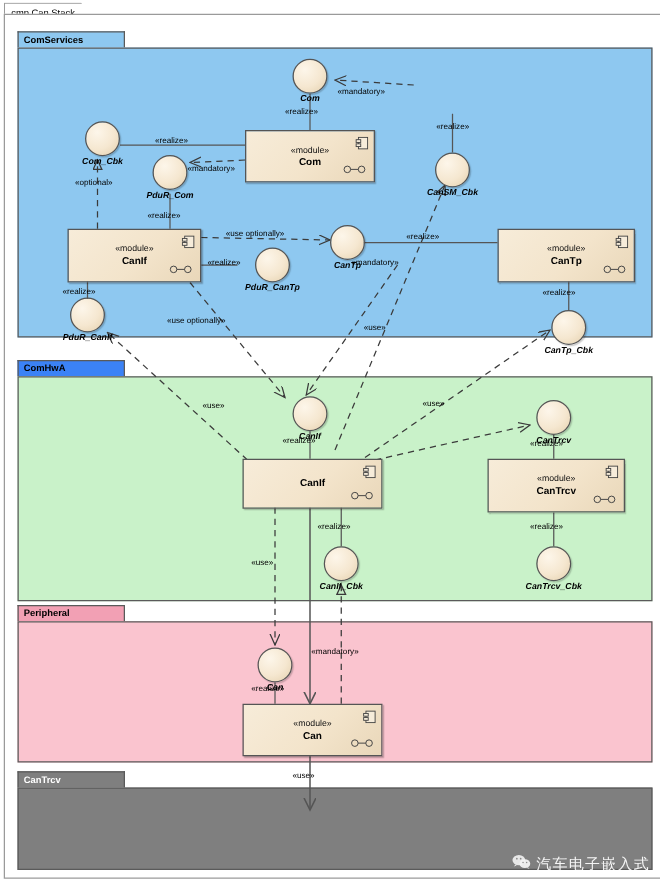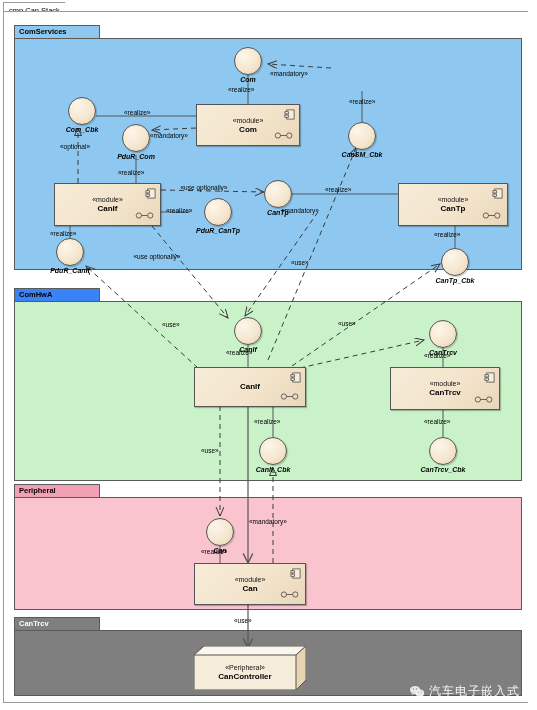--- a/index.html
+++ b/index.html
@@ -37,21 +37,21 @@
     background:linear-gradient(135deg,#f8efdd 0%,#f2e3c9 60%,#ead9bb 100%);
     border:1px solid #555;box-sizing:border-box;
     display:flex;flex-direction:column;align-items:center;justify-content:center;}
   .node3d .stereo{font-size:7px;color:#111;line-height:9px;}
   .node3d .cname{font-size:8px;font-weight:bold;color:#000;line-height:10px;}
 
   .elabel{position:absolute;z-index:4;font-size:6.5px;color:#000;white-space:nowrap;
     line-height:8px;text-align:center;}
   .elabel.two{white-space:normal;width:52px;}
 
-  #wm{position:absolute;right:8px;bottom:10px;z-index:9;display:flex;align-items:center;gap:4px;}
+  #wm{position:absolute;right:8px;bottom:10px;z-index:9;display:flex;gap:4px;}
   #wm .wm-text{font-size:12px;color:#ffffff;letter-spacing:1px;
     font-family:"DejaVu Sans",sans-serif;opacity:.92;}
   #wm .wx{width:16px;height:13px;opacity:.9;}
 </style>
 </head>
 <body>
 
 <div id="root">
 
   <div id="frame-tab">cmp Can Stack</div>
@@ -231,31 +231,20 @@
       <rect x="1" y="3" width="4" height="2.4" fill="#f6ecda" stroke="#444" stroke-width="0.8"></rect>
       <rect x="1" y="6.6" width="4" height="2.4" fill="#f6ecda" stroke="#444" stroke-width="0.8"></rect>
     </svg>
     <svg class="comp-sock" viewBox="0 0 22 8">
       <circle cx="4" cy="4" r="3" fill="none" stroke="#444" stroke-width="0.9"></circle>
       <line x1="7" y1="4" x2="14" y2="4" stroke="#444" stroke-width="0.9"></line>
       <circle cx="17" cy="4" r="3" fill="none" stroke="#444" stroke-width="0.9"></circle>
     </svg>
   </div>
 
-  <div class="node3d" style="left:194px;top:646px;width:112px;height:44px;">
-    <svg viewBox="0 0 112 44" style="position:absolute;left:0;top:0;width:112px;height:44px;">
-      <polygon points="0,9 10,0 112,0 112,34 102,44 0,44" fill="#f6ecda" stroke="#555" stroke-width="1"></polygon>
-      <polygon points="0,9 10,0 112,0 102,9" fill="#fbf6ec" stroke="#555" stroke-width="1"></polygon>
-      <polygon points="102,9 112,0 112,34 102,44" fill="#e7d5b4" stroke="#555" stroke-width="1"></polygon>
-    </svg>
-    <div class="face" style="background:transparent;border:none;left:0;bottom:0;width:102px;height:35px;">
-      <div class="stereo">«Peripheral»</div>
-      <div class="cname">CanController</div>
-    </div>
-  </div>
 
   <div class="iface" style="left:234px;top:47px;width:28px;height:28px;">
     <div class="ball"></div>
     <div class="ilabel">Com</div>
   </div>
 
   <div class="iface" style="left:68px;top:97px;width:28px;height:28px;">
     <div class="ball"></div>
     <div class="ilabel">Com_Cbk</div>
   </div>

